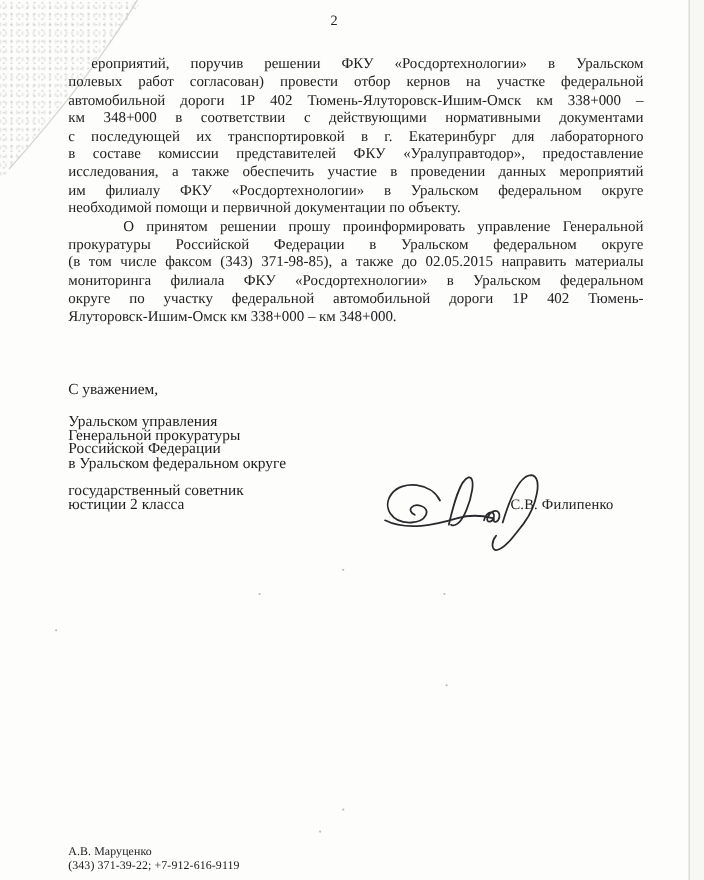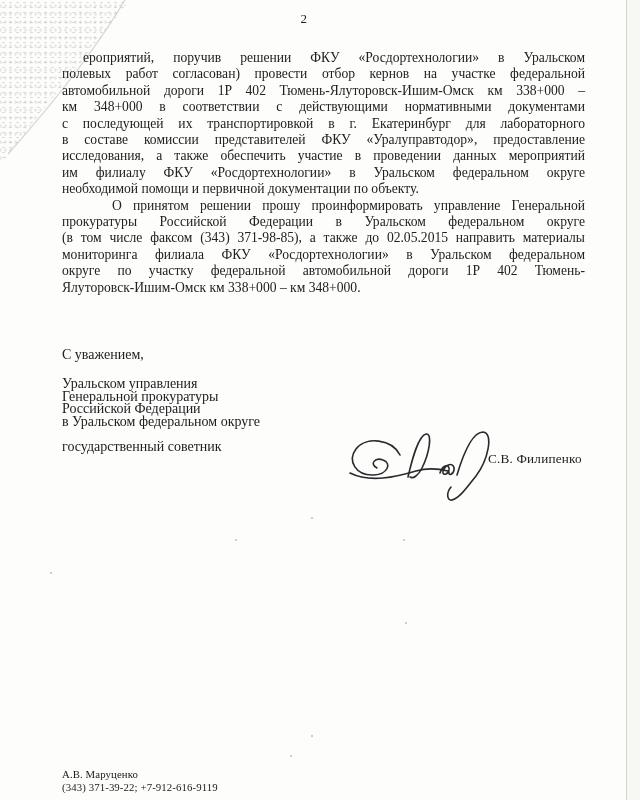--- a/index.html
+++ b/index.html
@@ -44,21 +44,21 @@
   .ind-sm{text-indent:21px;}
   .ind{text-indent:50px;}
   .closing{
     position:absolute; left:62px; top:348px; width:330px;
     font-size:14px;
   }
   .closing .salutation{line-height:13px; margin-bottom:17px;}
   .closing .block{line-height:12.6px;}
   .closing .gap{height:13px;}
   .signer-name{
-    position:absolute; left:488px; top:451px;
+    position:absolute; left:464px; top:451px;
     font-size:13.2px; letter-spacing:.2px;
   }
   .signature{position:absolute; left:338px; top:420px;}
   .footer{
     position:absolute; left:62px; top:768px;
     font-size:10.8px; line-height:13.2px; letter-spacing:.1px;
   }
 </style>
 </head>
 <body>
@@ -106,20 +106,21 @@
     <div class="salutation">С уважением,</div>
     <div class="block">
       <div>Уральском управления</div>
       <div>Генеральной прокуратуры</div>
       <div>Российской Федерации</div>
       <div>в Уральском федеральном округе</div>
     </div>
     <div class="gap"></div>
     <div class="block">
       <div>государственный советник</div>
+      <div>юстиции 2 класса</div>
     </div>
   </div>
 
   <svg class="signature" width="175" height="85" viewBox="0 0 175 85">
     <g fill="none" stroke="#2a2a2e" stroke-width="1.6" stroke-linecap="round">
       <path d="M62,35 C54,19 28,16 18,29 C9,41 18,56 36,55 C50,54 54,43 45,40 C37,37 31,44 39,48"></path>
       <path d="M12,53 C32,63 58,57 78,51 C92,47 102,49 110,51"></path>
       <path d="M70,57 C74,40 80,16 88,14 C95,13 91,34 84,48 C80,56 75,59 72,57"></path>
       <path d="M102,53 C105,44 112,44 111,50 C110,55 104,56 105,51 C109,42 117,43 116,50 C115,55 110,56 111,52"></path>
       <path d="M119,55 C125,35 134,12 145,12 C156,13 150,40 138,56 C130,66 122,78 114,80 C109,81 108,73 113,67"></path>

